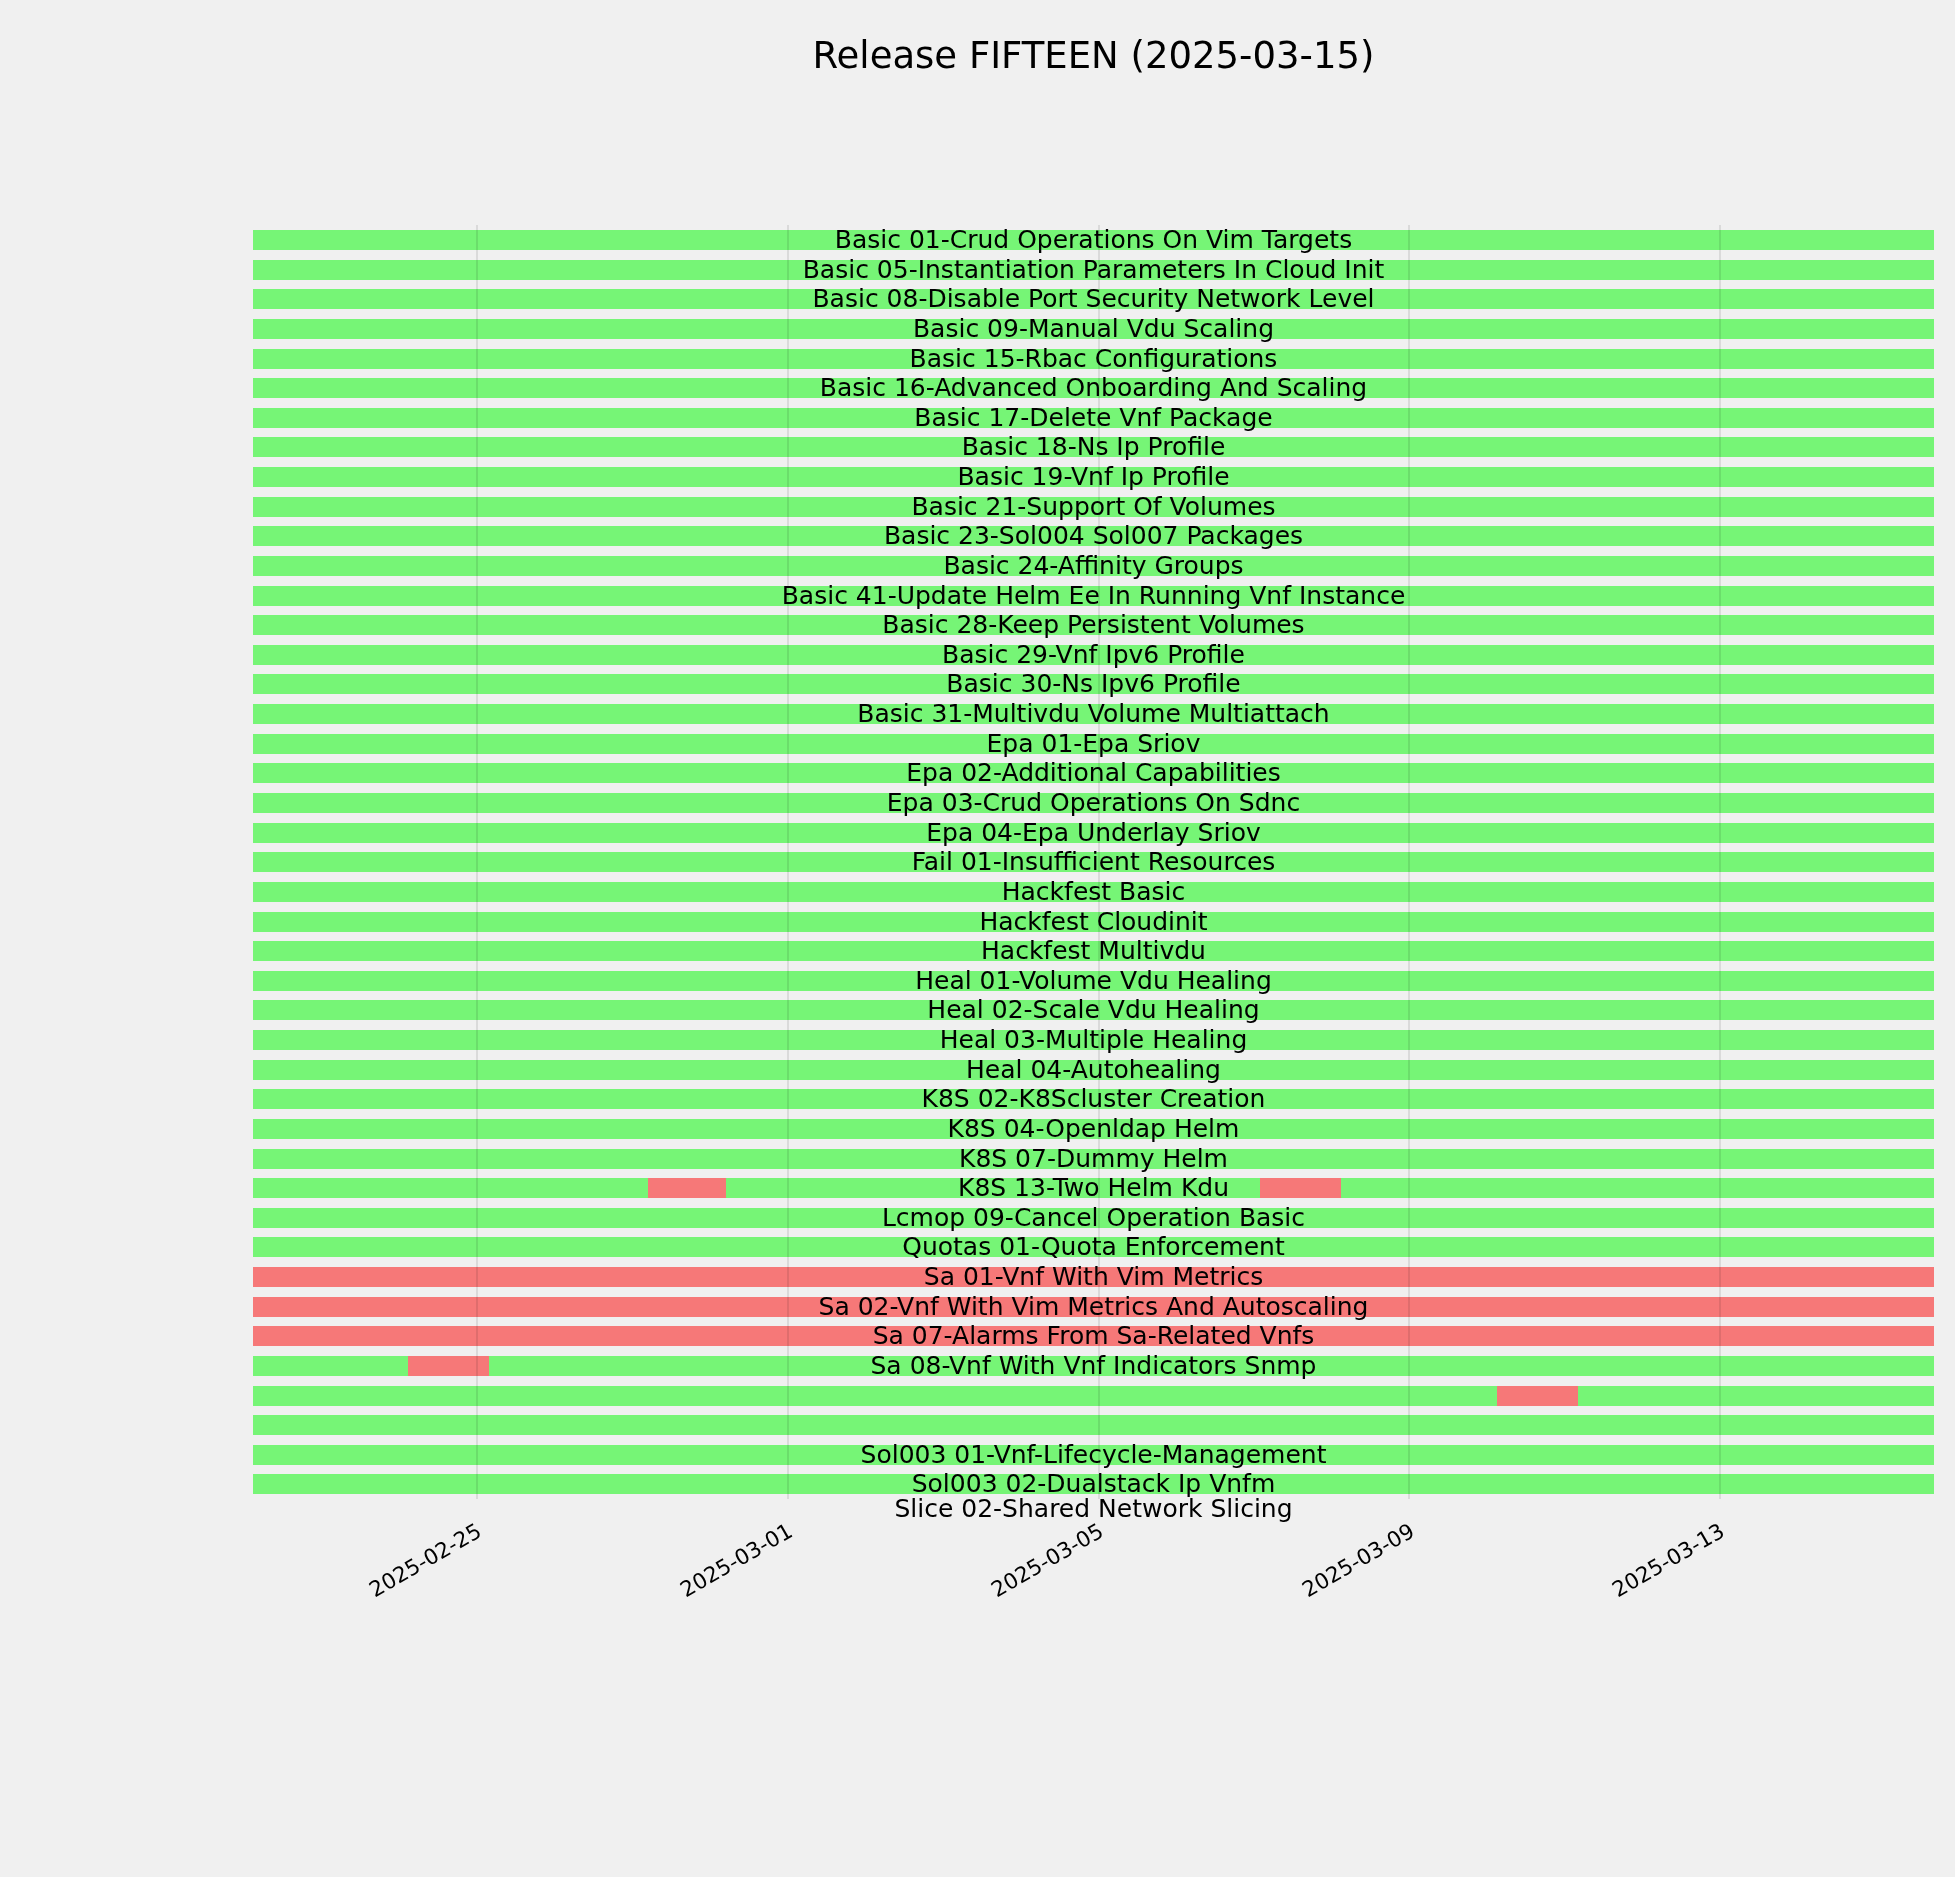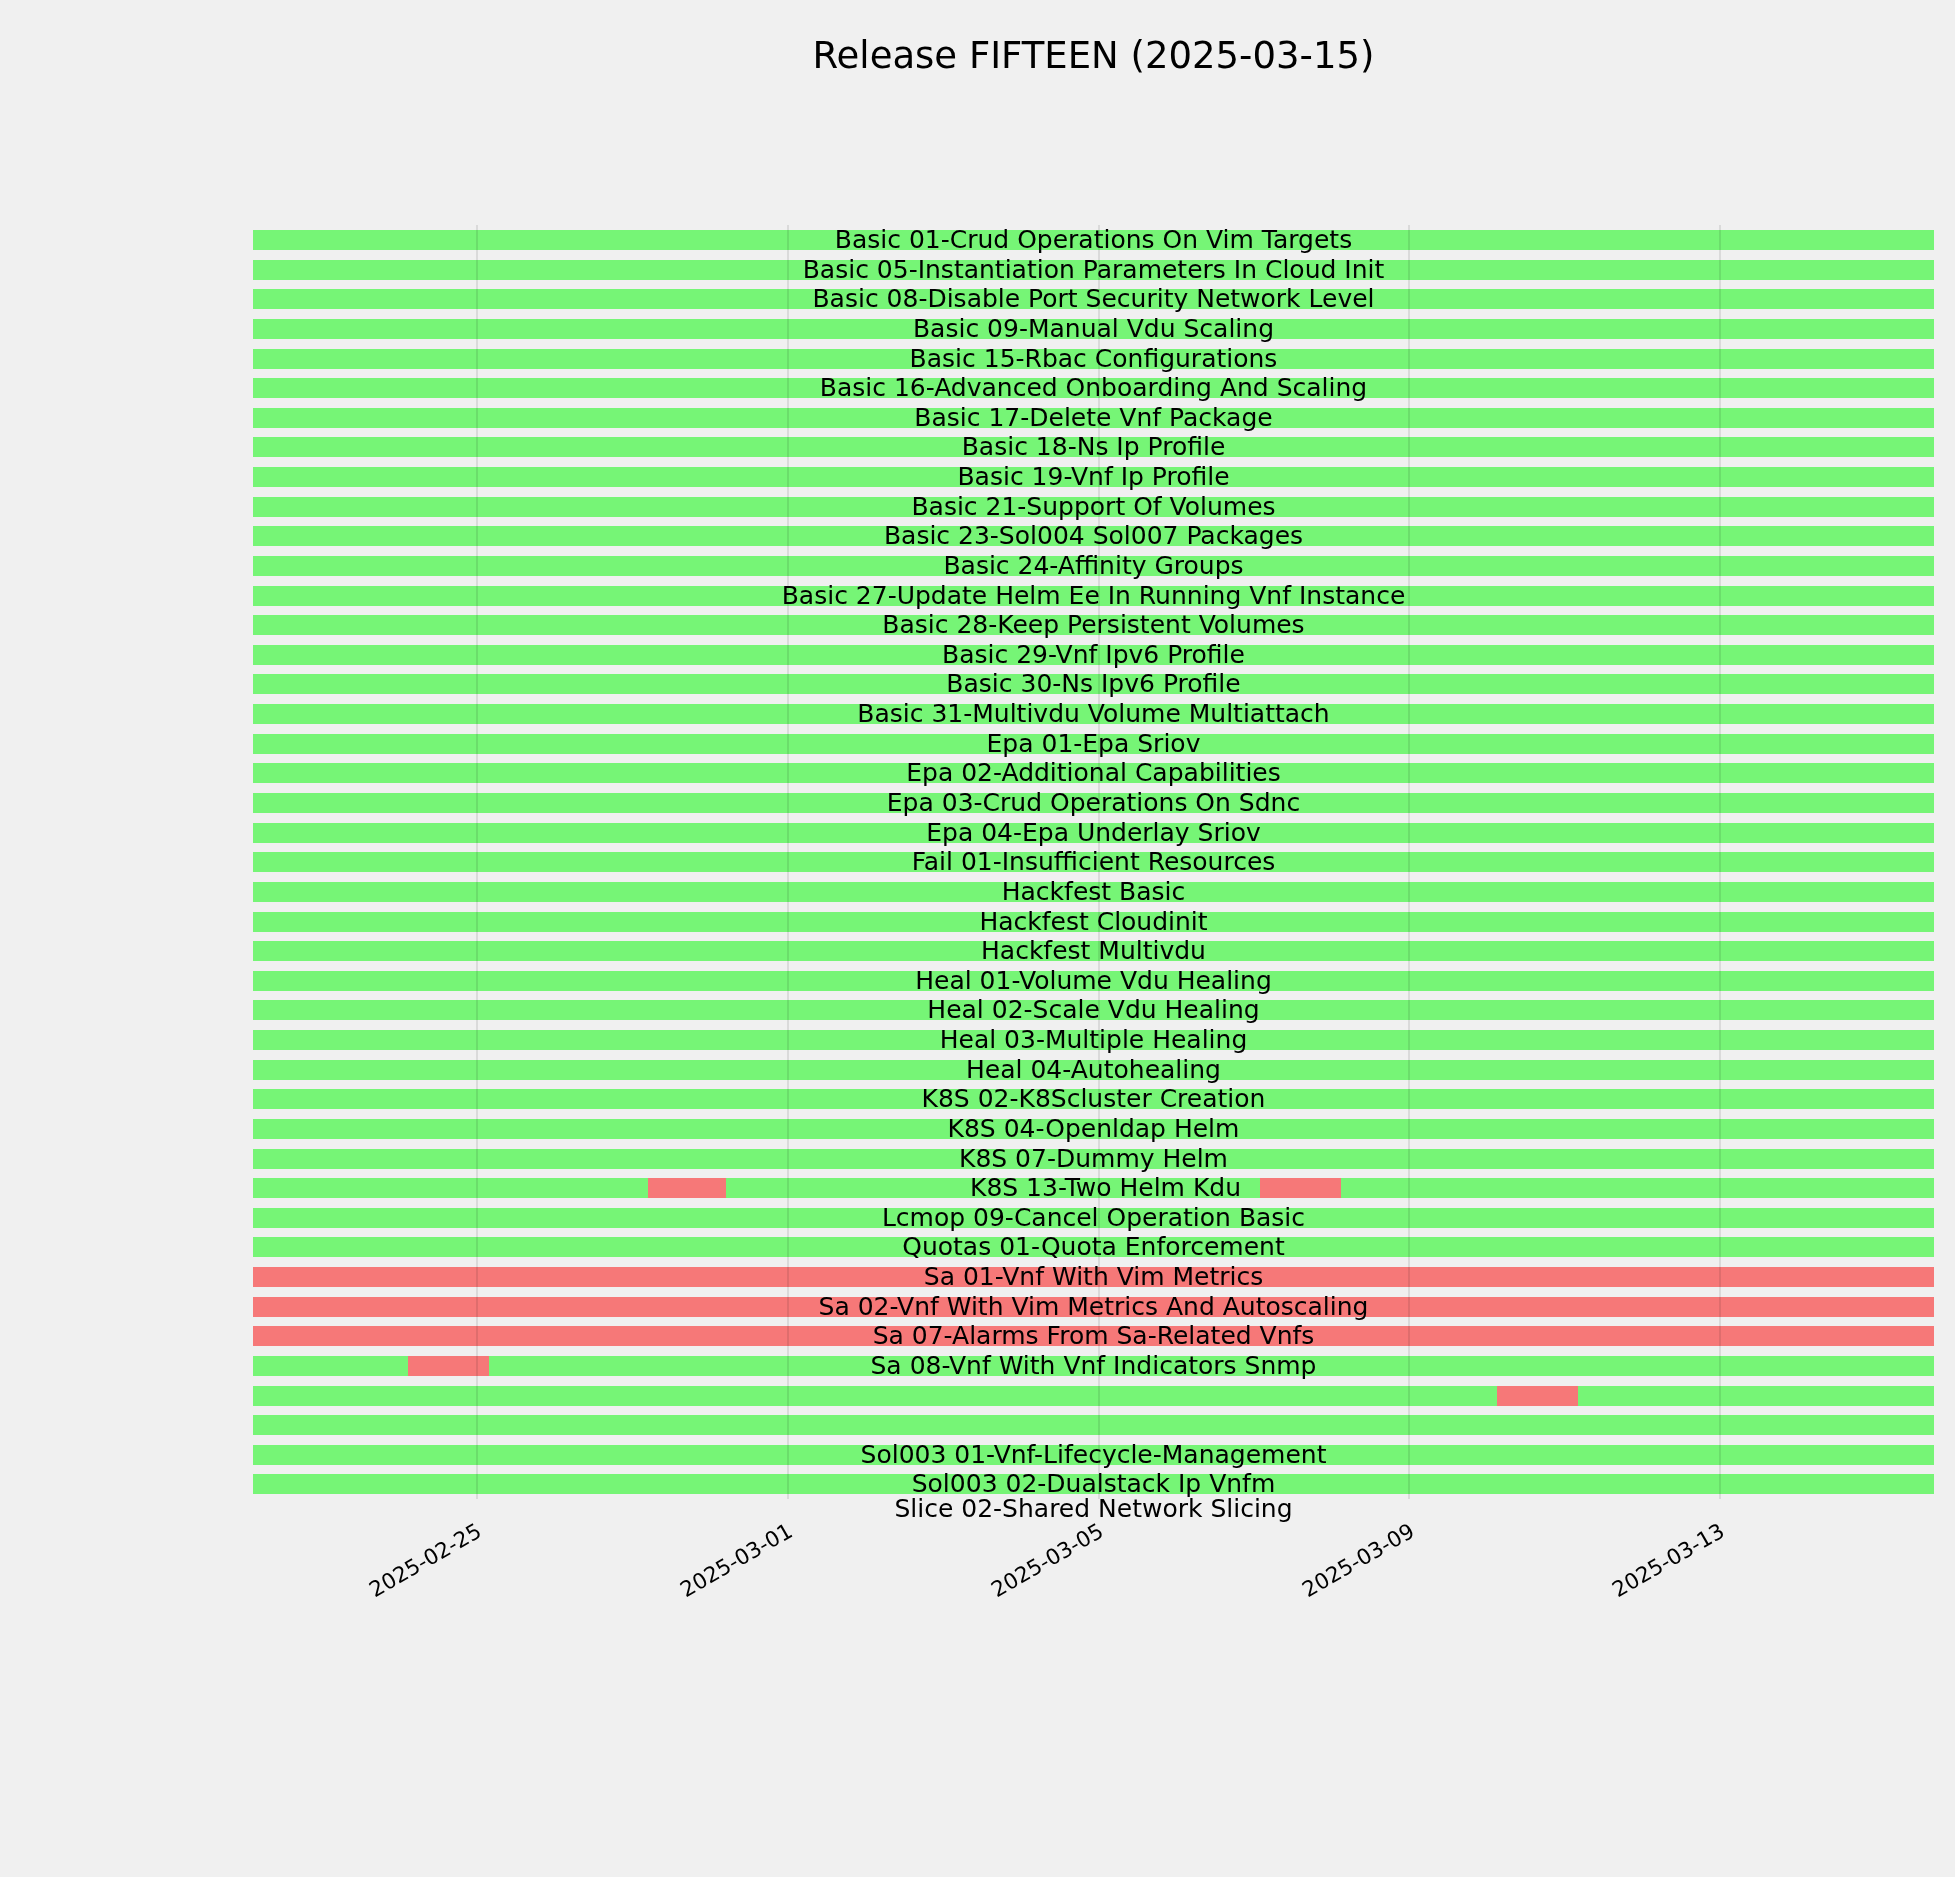--- a/index.html
+++ b/index.html
@@ -100,21 +100,21 @@
       <div class="task-label" style="top: 212px;">Basic 18-Ns Ip Profile</div>
       <div class="task-bar" style="top: 242px; background: rgb(118, 245, 118);"></div>
       <div class="task-label" style="top: 242px;">Basic 19-Vnf Ip Profile</div>
       <div class="task-bar" style="top: 272px; background: rgb(118, 245, 118);"></div>
       <div class="task-label" style="top: 272px;">Basic 21-Support Of Volumes</div>
       <div class="task-bar" style="top: 301px; background: rgb(118, 245, 118);"></div>
       <div class="task-label" style="top: 301px;">Basic 23-Sol004 Sol007 Packages</div>
       <div class="task-bar" style="top: 331px; background: rgb(118, 245, 118);"></div>
       <div class="task-label" style="top: 331px;">Basic 24-Affinity Groups</div>
       <div class="task-bar" style="top: 361px; background: rgb(118, 245, 118);"></div>
-      <div class="task-label" style="top: 361px;">Basic 27-Update Helm Ee In Running Vnf Instance</div>
+      <div class="task-label" style="top: 361px;">Basic 41-Update Helm Ee In Running Vnf Instance</div>
       <div class="task-bar" style="top: 390px; background: rgb(118, 245, 118);"></div>
       <div class="task-label" style="top: 390px;">Basic 28-Keep Persistent Volumes</div>
       <div class="task-bar" style="top: 420px; background: rgb(118, 245, 118);"></div>
       <div class="task-label" style="top: 420px;">Basic 29-Vnf Ipv6 Profile</div>
       <div class="task-bar" style="top: 449px; background: rgb(118, 245, 118);"></div>
       <div class="task-label" style="top: 449px;">Basic 30-Ns Ipv6 Profile</div>
       <div class="task-bar" style="top: 479px; background: rgb(118, 245, 118);"></div>
       <div class="task-label" style="top: 479px;">Basic 31-Multivdu Volume Multiattach</div>
       <div class="task-bar" style="top: 509px; background: rgb(118, 245, 118);"></div>
       <div class="task-label" style="top: 509px;">Epa 01-Epa Sriov</div>
@@ -143,21 +143,21 @@
       <div class="task-bar" style="top: 864px; background: rgb(118, 245, 118);"></div>
       <div class="task-label" style="top: 864px;">K8S 02-K8Scluster Creation</div>
       <div class="task-bar" style="top: 894px; background: rgb(118, 245, 118);"></div>
       <div class="task-label" style="top: 894px;">K8S 04-Openldap Helm</div>
       <div class="task-bar" style="top: 924px; background: rgb(118, 245, 118);"></div>
       <div class="task-label" style="top: 924px;">K8S 07-Dummy Helm</div>
       <div class="task-bar" style="top: 953px; background: rgb(118, 245, 118);">
         <div class="fail-seg" style="left: 23.5067%; width: 4.62428%; background: rgb(246, 120, 120);"></div>
         <div class="fail-seg" style="left: 59.9229%; width: 4.81696%; background: rgb(246, 120, 120);"></div>
       </div>
-      <div class="task-label" style="top: 953px; margin-left: 12px;">K8S 13-Two Helm Kdu</div>
+      <div class="task-label" style="top: 953px;">K8S 13-Two Helm Kdu</div>
       <div class="task-bar" style="top: 983px; background: rgb(118, 245, 118);"></div>
       <div class="task-label" style="top: 983px;">Lcmop 09-Cancel Operation Basic</div>
       <div class="task-bar" style="top: 1012px; background: rgb(118, 245, 118);"></div>
       <div class="task-label" style="top: 1012px;">Quotas 01-Quota Enforcement</div>
       <div class="task-bar" style="top: 1042px; background: rgb(118, 245, 118);">
         <div class="fail-seg" style="left: 0%; width: 100%; background: rgb(246, 120, 120);"></div>
       </div>
       <div class="task-label" style="top: 1042px;">Sa 01-Vnf With Vim Metrics</div>
       <div class="task-bar" style="top: 1072px; background: rgb(118, 245, 118);">
         <div class="fail-seg" style="left: 0%; width: 100%; background: rgb(246, 120, 120);"></div>

